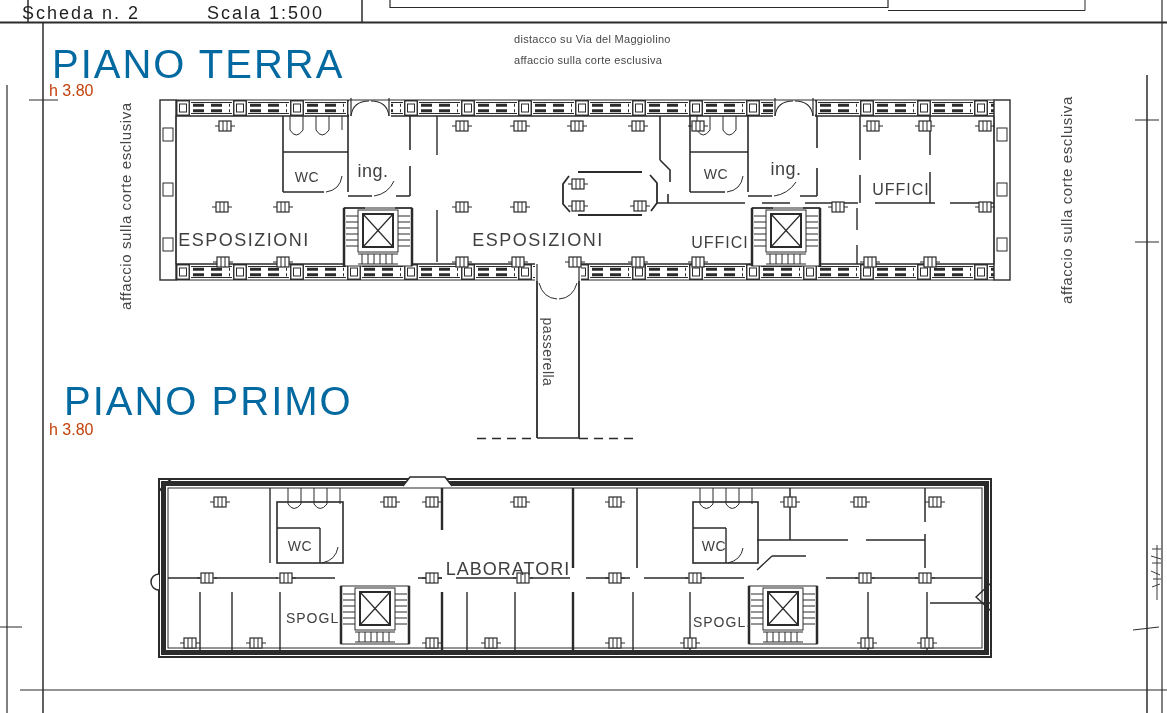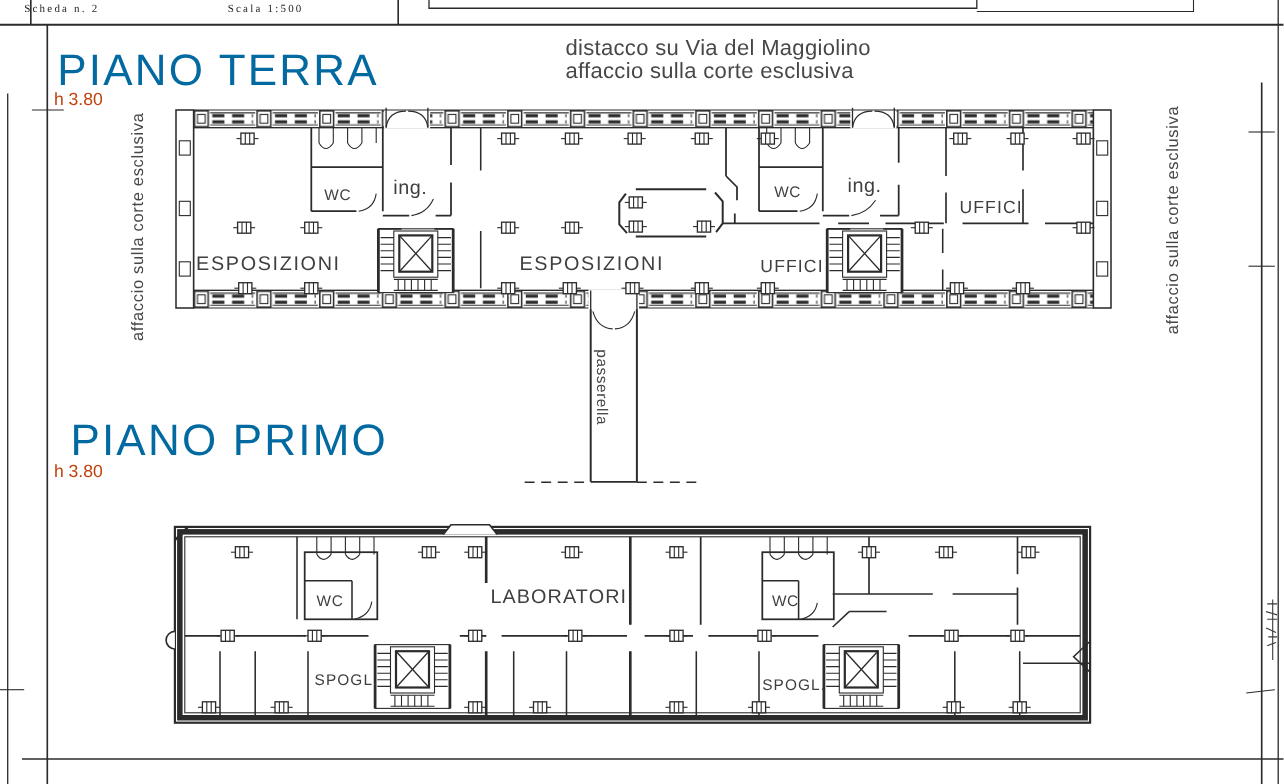--- a/index.html
+++ b/index.html
@@ -3,24 +3,24 @@
 <meta charset="utf-8">
 <style>
   html,body{margin:0;padding:0}
   body{
     width:1167px;height:713px;position:relative;overflow:hidden;
     background:#ffffff;
     font-family:"Liberation Sans", sans-serif;
     color:#2b2b2b;
   }
   .abs{position:absolute;white-space:nowrap}
-  .mono{font-family:Liberation Serif, serif;font-size:10px;letter-spacing:2px;color:#1f1f1f}
+  .mono{font-family:Liberation Sans, sans-serif;font-size:18px;letter-spacing:2px;color:#1f1f1f}
   .floor-title{font-size:40px;letter-spacing:2px;color:#0369a1}
   .hlabel{font-size:16px;color:#c2410c}
-  .note{font-size:20px;color:#474747;letter-spacing:.3px}
+  .note{font-size:11px;color:#474747;letter-spacing:.3px}
   .vtext{transform-origin:0 0;transform:rotate(-90deg);font-size:15px;color:#474747;letter-spacing:.6px}
   .walkway{transform-origin:0 0;transform:rotate(90deg);font-size:14px;color:#474747;letter-spacing:.5px}
   .room{position:absolute;transform:translate(-50%,-50%);color:#3f3f3f;white-space:nowrap}
   .room-lg{font-size:18px;letter-spacing:1.5px}
   .room-md{font-size:16px;letter-spacing:1px}
   .room-sm{font-size:14px;letter-spacing:.5px}
   .room-ing{font-size:18px;letter-spacing:.5px}
   svg{position:absolute;left:0;top:0}
   svg *{vector-effect:none}
 </style>
@@ -303,15 +303,15 @@
 <div class="room room-sm" style="left:307px;top:177px">WC</div>
 <div class="room room-ing" style="left:373px;top:171px">ing.</div>
 <div class="room room-lg" style="left:538px;top:240px">ESPOSIZIONI</div>
 <div class="room room-md" style="left:720px;top:243px">UFFICI</div>
 <div class="room room-sm" style="left:716px;top:174px">WC</div>
 <div class="room room-ing" style="left:786px;top:169px">ing.</div>
 <div class="room room-md" style="left:901px;top:190px">UFFICI</div>
 
 <div class="room room-sm" style="left:300px;top:546px">WC</div>
 <div class="room room-md" style="left:315px;top:618px;font-size:14px">SPOGL.</div>
-<div class="room room-lg" style="left:508px;top:543px;letter-spacing:1px">LABORATORI</div>
+<div class="room room-lg" style="left:508px;top:569px;letter-spacing:1px">LABORATORI</div>
 <div class="room room-sm" style="left:714px;top:546px">WC</div>
 <div class="room room-md" style="left:722px;top:622px;font-size:14px">SPOGL.</div>
 
 </body></html>

